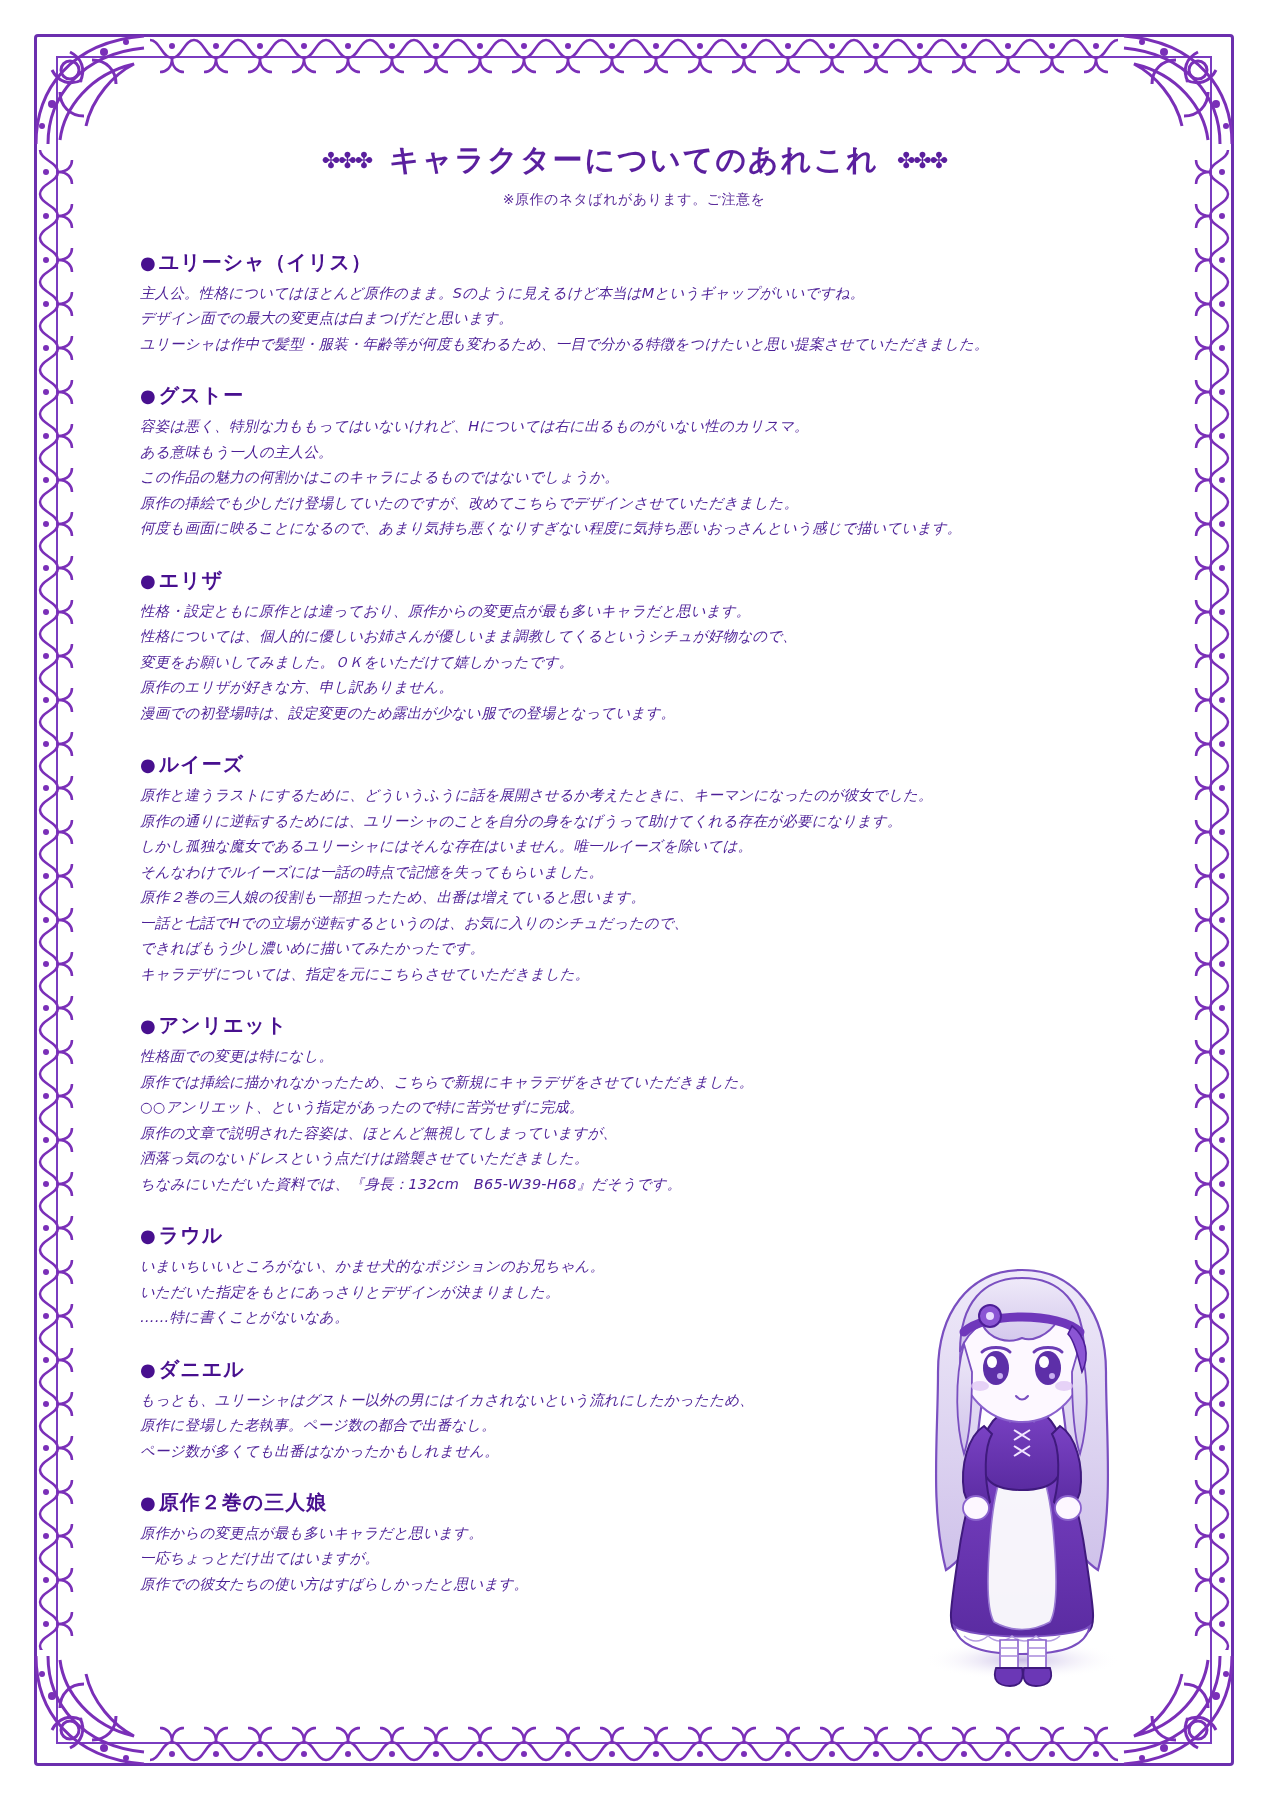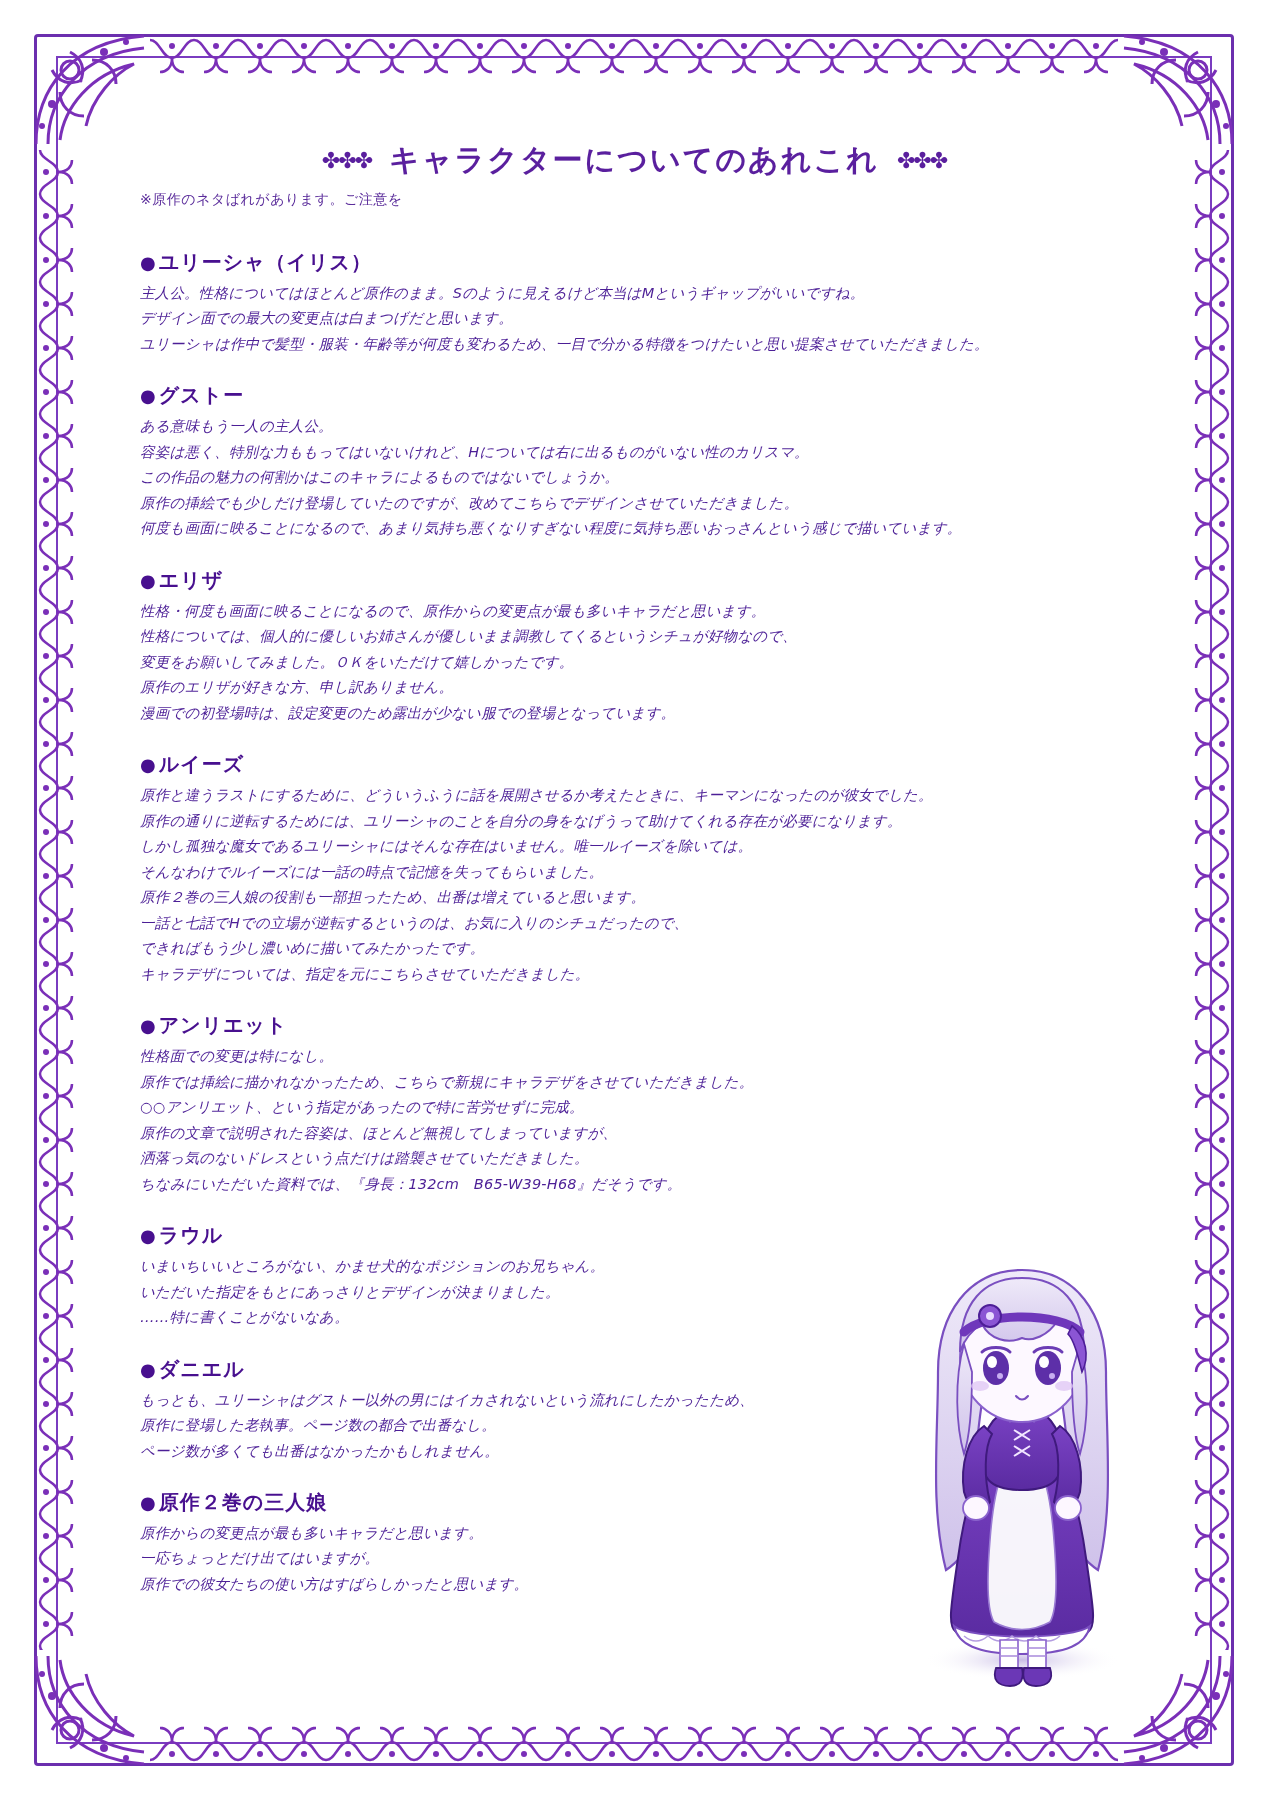--- a/index.html
+++ b/index.html
@@ -75,21 +75,21 @@
     align-items: center;
     justify-content: center;
     gap: 18px;
   }
   .title-orn {
     letter-spacing: -2px;
     font-size: 22px;
     color: #5a1f9e;
   }
   .doc-subtitle {
-    text-align: left;
+    text-align: center;
     font-size: 14px;
     color: #5b2d9b;
     margin: 0 0 40px 0;
     letter-spacing: 0.5px;
   }
 
   .section {
     margin-bottom: 26px;
   }
   .section-heading {
@@ -268,34 +268,34 @@
       <p>デザイン面での最大の変更点は白まつげだと思います。</p>
       <p>ユリーシャは作中で髪型・服装・年齢等が何度も変わるため、一目で分かる特徴をつけたいと思い提案させていただきました。</p>
     </div>
   </div>
 
   <div class="section">
     <div class="section-heading">
       <span class="bullet">●</span><span>グストー</span>
     </div>
     <div class="section-body">
+      <p>容姿は悪く、特別な力ももってはいないけれど、Hについては右に出るものがいない性のカリスマ。</p>
       <p>ある意味もう一人の主人公。</p>
-      <p>容姿は悪く、特別な力ももってはいないけれど、Hについては右に出るものがいない性のカリスマ。</p>
       <p>この作品の魅力の何割かはこのキャラによるものではないでしょうか。</p>
       <p>原作の挿絵でも少しだけ登場していたのですが、改めてこちらでデザインさせていただきました。</p>
       <p>何度も画面に映ることになるので、あまり気持ち悪くなりすぎない程度に気持ち悪いおっさんという感じで描いています。</p>
     </div>
   </div>
 
   <div class="section">
     <div class="section-heading">
       <span class="bullet">●</span><span>エリザ</span>
     </div>
     <div class="section-body">
-      <p>性格・何度も画面に映ることになるので、原作からの変更点が最も多いキャラだと思います。</p>
+      <p>性格・設定ともに原作とは違っており、原作からの変更点が最も多いキャラだと思います。</p>
       <p>性格については、個人的に優しいお姉さんが優しいまま調教してくるというシチュが好物なので、</p>
       <p>変更をお願いしてみました。ＯＫをいただけて嬉しかったです。</p>
       <p>原作のエリザが好きな方、申し訳ありません。</p>
       <p>漫画での初登場時は、設定変更のため露出が少ない服での登場となっています。</p>
     </div>
   </div>
 
   <div class="section">
     <div class="section-heading">
       <span class="bullet">●</span><span>ルイーズ</span>

